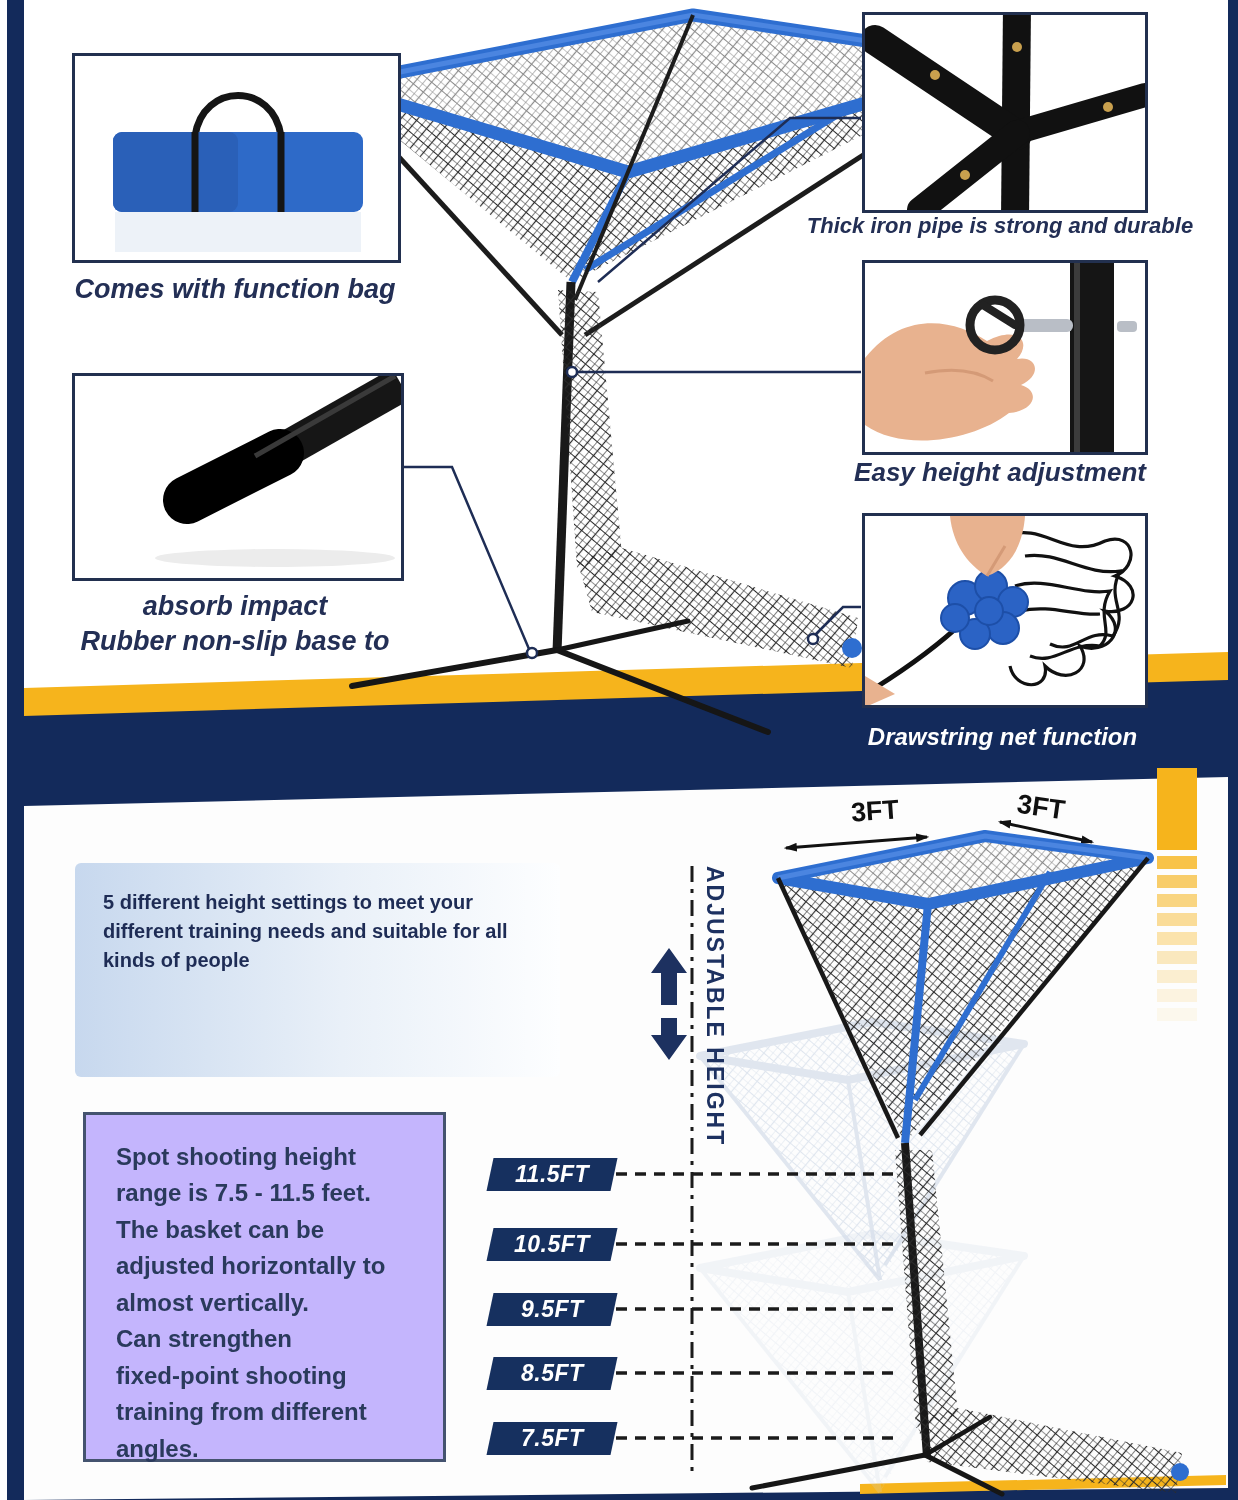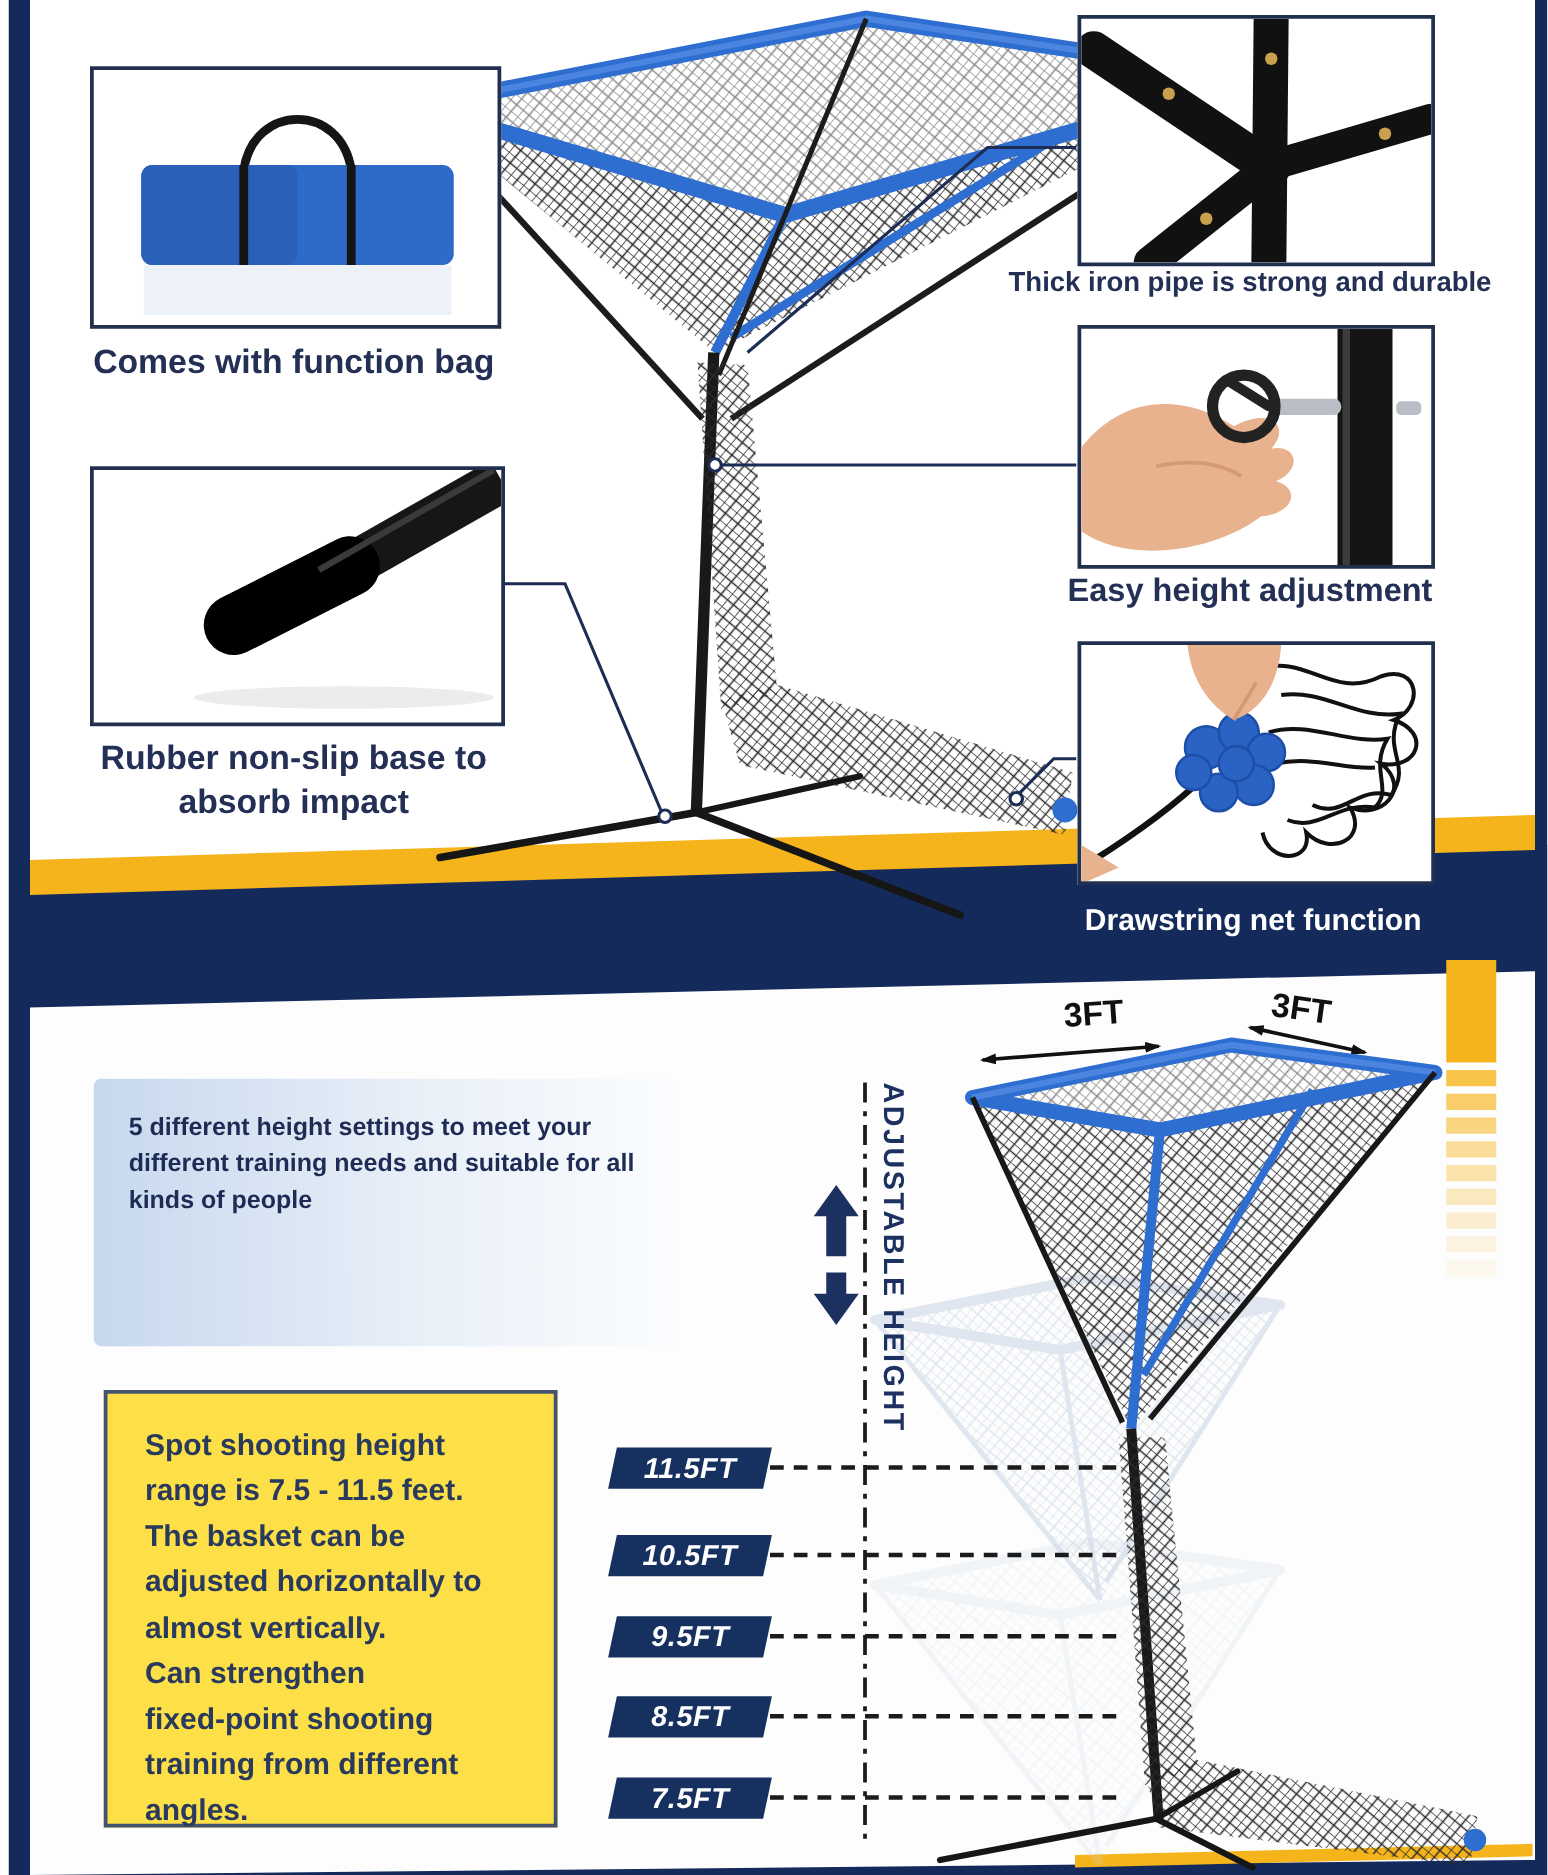--- a/index.html
+++ b/index.html
@@ -2,33 +2,33 @@
 <html><head>
 <meta charset="utf-8">
 <style>
   html,body{margin:0;padding:0;background:#ffffff;}
   .stage{position:relative;width:1238px;height:1500px;background:#ffffff;overflow:hidden;
          font-family:"Liberation Sans",sans-serif;}
   svg{display:block;}
   .abs{position:absolute;}
   .bar{position:absolute;top:0;height:1500px;background:#132a5b;z-index:9;}
   .inset{position:absolute;background:#ffffff;border:3px solid #22304f;z-index:5;overflow:hidden;}
-  .caption{position:absolute;text-align:center;color:#232f55;font-weight:600;z-index:6;line-height:1.28;}
+  .caption{position:absolute;text-align:center;color:#232f55;font-weight:600;z-index:6;line-height:1.28;font-style:italic;}
   .cap-bag{left:40px;top:272px;width:390px;font-size:27px;}
   .cap-rubber{left:40px;top:589px;width:390px;font-size:27px;}
   .cap-pipe{left:795px;top:212px;width:410px;font-size:22px;}
   .cap-pin{left:810px;top:456px;width:380px;font-size:26px;}
   .cap-draw{left:810px;top:722px;width:385px;font-size:24px;color:#ffffff;font-weight:700;}
   .headline{position:absolute;left:75px;top:863px;width:485px;height:214px;z-index:6;
             background:linear-gradient(90deg,#c7d8ee 0%,#e9f0f8 55%,#fdfeff 100%);
             border-radius:6px;box-sizing:border-box;padding:25px 18px 0 28px;
             font-size:20px;line-height:1.45;font-weight:600;color:#1e2c55;}
   .headline .b{font-weight:800;}
   .spotbox{position:absolute;left:83px;top:1112px;width:363px;height:350px;z-index:6;
-           background:#fde047;border:3px solid #44536f;box-sizing:border-box;
+           background:#c4b5fd;border:3px solid #44536f;box-sizing:border-box;
            padding:24px 8px 0 30px;font-size:24px;line-height:1.52;font-weight:600;
            color:#2a3a5c;white-space:pre-line;}
   .ribbon{position:absolute;left:490px;width:124px;height:33px;background:#16305f;
           transform:skewX(-12deg);z-index:7;display:flex;align-items:center;justify-content:center;}
   .ribbon span{transform:skewX(12deg);color:#ffffff;font-weight:800;font-style:italic;
                font-size:23px;letter-spacing:0.5px;}
   .adjustable{position:absolute;left:701px;top:866px;height:310px;z-index:6;
               writing-mode:vertical-rl;font-size:23px;font-weight:800;color:#1d3160;
               letter-spacing:2px;}
   .dim{position:absolute;z-index:7;font-size:27px;font-weight:800;color:#101010;width:80px;text-align:center;}
@@ -169,22 +169,22 @@
 
   <div class="inset" style="left:72px;top:373px;width:326px;height:202px;">
     <svg width="326" height="202" viewBox="0 0 326 202">
       <ellipse cx="200" cy="182" rx="120" ry="9" fill="#ececec"></ellipse>
       <line x1="326" y1="8" x2="150" y2="108" stroke="#161616" stroke-width="36"></line>
       <line x1="205" y1="77" x2="112" y2="124" stroke="#000000" stroke-width="48" stroke-linecap="round"></line>
       <line x1="320" y1="0" x2="180" y2="80" stroke="#3a3a3a" stroke-width="5"></line>
     </svg>
   </div>
   <div class="caption cap-rubber">
+    <div>absorb impact</div>
     <div>Rubber non-slip base to</div>
-    <div>absorb impact</div>
   </div>
 
   <div class="inset" style="left:862px;top:12px;width:280px;height:195px;">
     <svg width="280" height="195" viewBox="0 0 280 195">
       <line x1="152" y1="-10" x2="150" y2="205" stroke="#111111" stroke-width="28"></line>
       <line x1="10" y1="25" x2="152" y2="120" stroke="#111111" stroke-width="30" stroke-linecap="round"></line>
       <line x1="150" y1="118" x2="280" y2="80" stroke="#111111" stroke-width="24" stroke-linecap="round"></line>
       <line x1="152" y1="118" x2="55" y2="195" stroke="#111111" stroke-width="26" stroke-linecap="round"></line>
       <circle cx="70" cy="60" r="5" fill="#c9a04e"></circle>
       <circle cx="243" cy="92" r="5" fill="#c9a04e"></circle>

